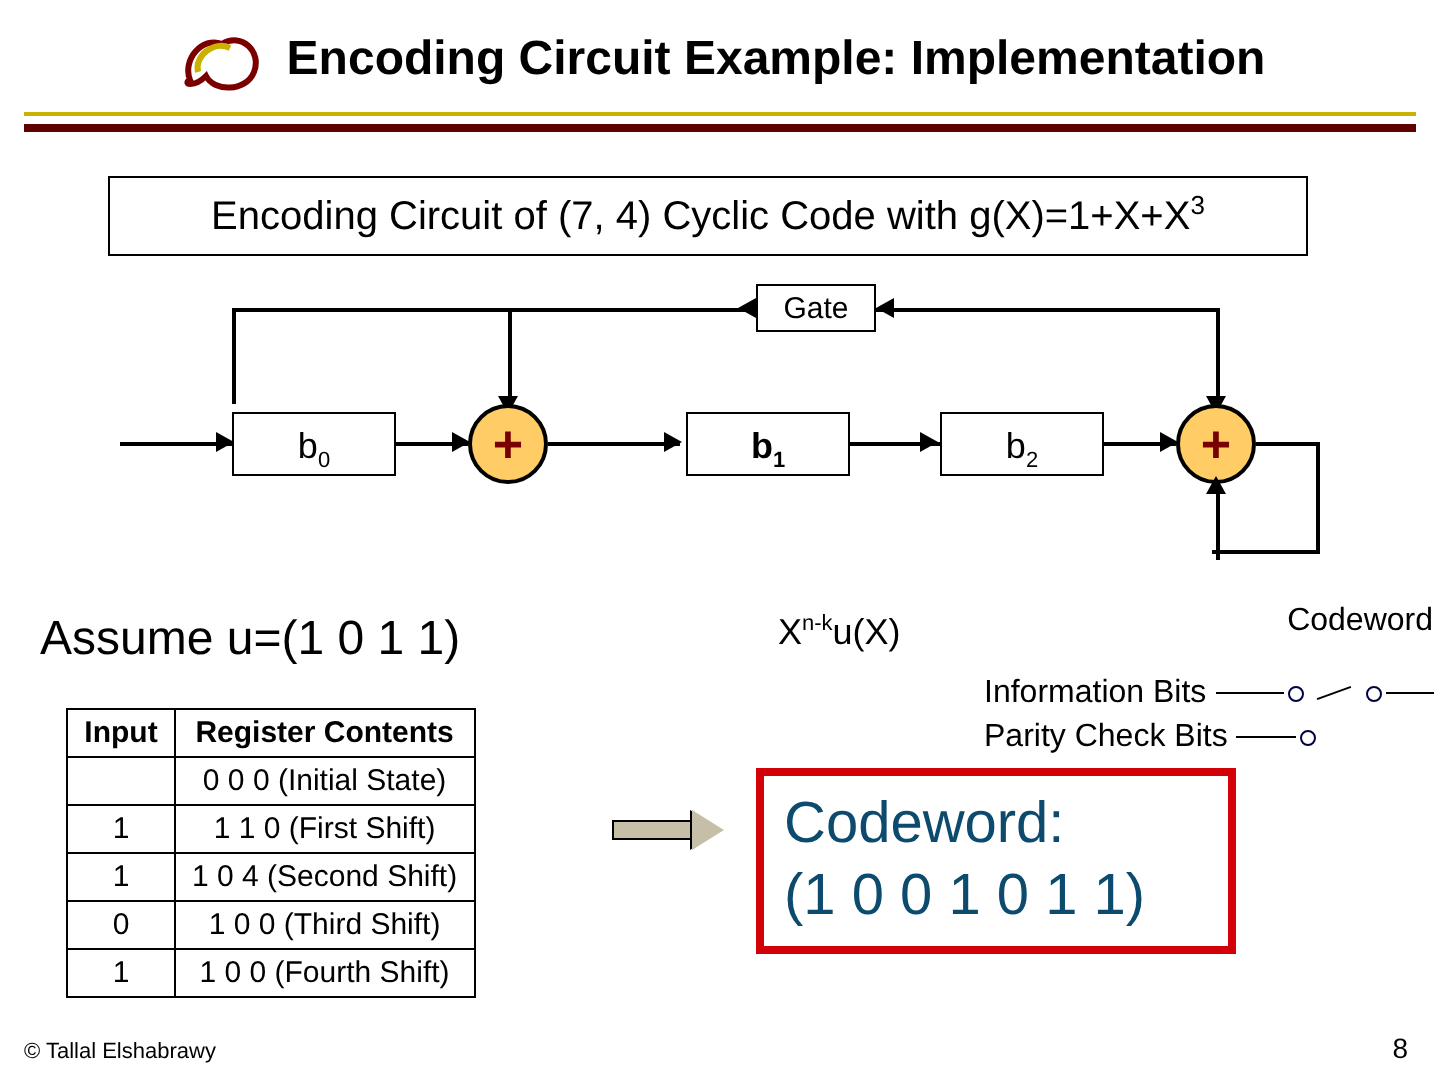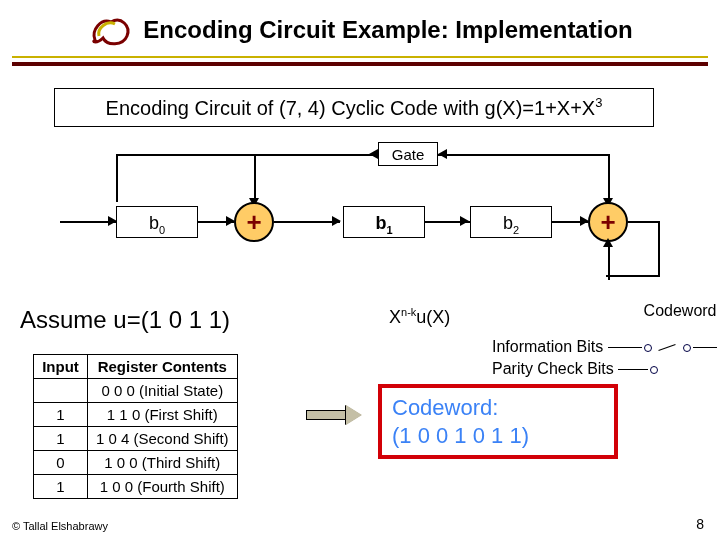--- a/index.html
+++ b/index.html
@@ -96,22 +96,22 @@
     position:absolute; top:405px; left:306px; width:56px; height:20px;
   }
   .bigarrow .shaft { position:absolute; left:0; top:5px; width:40px; height:10px; background:#c4bfa6; border:1px solid #000; }
   .bigarrow .head { position:absolute; left:40px; top:0; width:0; height:0; border-top:10px solid transparent; border-bottom:10px solid transparent; border-left:16px solid #c4bfa6; }
   .bigarrow .headb { position:absolute; left:40px; top:0; width:0; height:0; border-top:10px solid transparent; border-bottom:10px solid transparent; border-left:16px solid #000; transform:translateX(-1px); z-index:-1; }
 
   .codeword-box {
     position:absolute; top:384px; left:378px; width:240px;
     border:4px solid #d20007;
     padding:6px 10px;
-    font-size:22px;
-    color:#3b82f6;
+    font-size:29px;
+    color:#0c4a6e;
     line-height:1.25;
   }
 
   .footer-l { position:absolute; bottom:8px; left:12px; font-size:11px; }
   .footer-r { position:absolute; bottom:8px; right:16px; font-size:14px; }
 </style>
 </head>
 <body>
 
 <div class="title-row">

